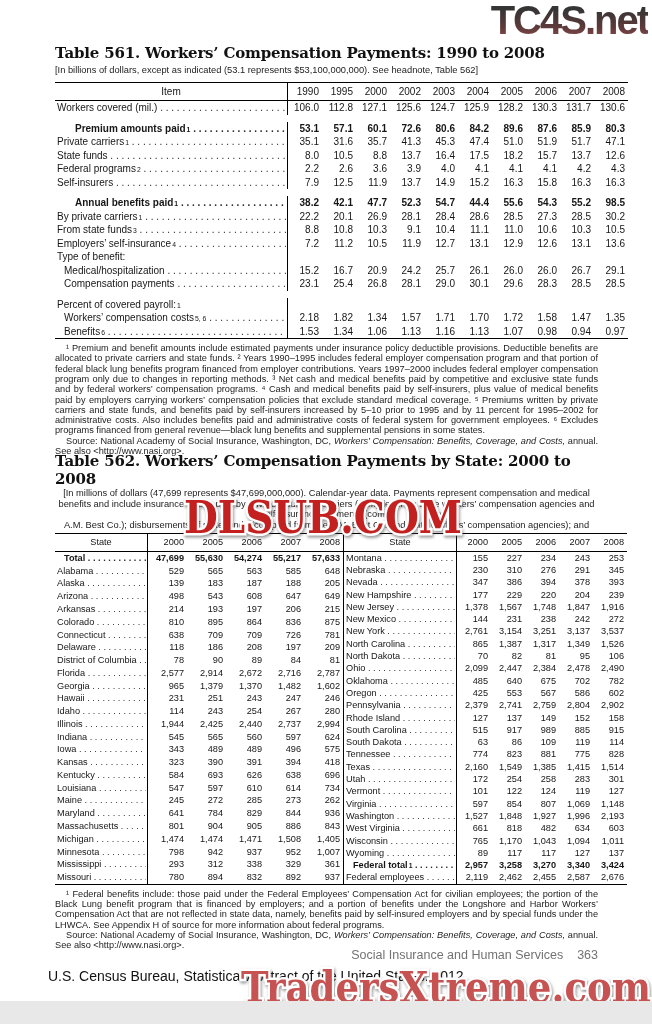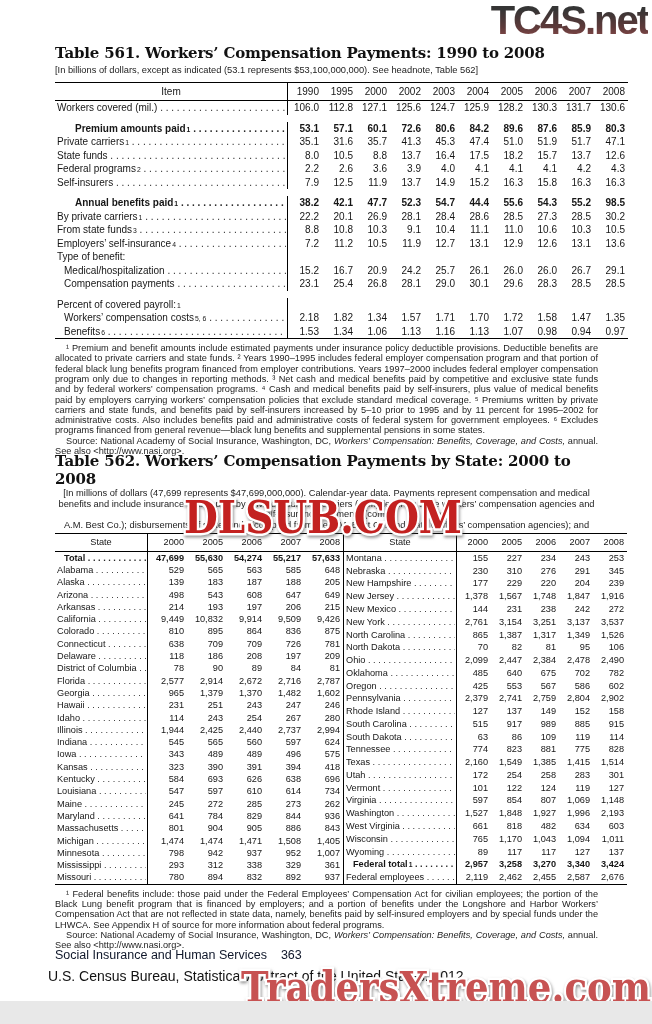--- a/index.html
+++ b/index.html
@@ -47,22 +47,22 @@
   #tbl562R .c-label{width:112px;}
   #tbl562R .c-val{width:31px;}
 
   
   .fn{font-size:9.2px;line-height:10.3px;text-align:justify;margin:4px 0 0 0;
       text-indent:11px;color:#1c1c1c;}
   .fn-src{text-indent:11px;margin-top:0;}
   .it{font-style:italic;}
 
   
-  .footer-right{position:absolute;top:948px;left:55px;width:543px;text-align:left;
-                font-size:12.5px;color:#0f172a;}
+  .footer-right{position:absolute;top:948px;left:55px;width:543px;text-align:right;
+                font-size:12.5px;color:#737373;}
   .footer-right .pg{margin-left:14px;}
   .footer-left{position:absolute;top:968px;left:48px;font-size:14px;color:#121212;}
 
   
   .wm-top{position:absolute;top:-2px;right:4px;font-weight:700;font-size:40px;
           letter-spacing:-2px;font-family:"Liberation Sans",sans-serif;
           background:linear-gradient(180deg,#353535 25%,#5d3a3a 65%,#9a5050 100%);
           -webkit-background-clip:text;background-clip:text;color:transparent;}
   .wm-mid{position:absolute;left:178px;top:488px;width:290px;height:60px;
           filter:drop-shadow(1px 2px 1.5px rgba(70,70,70,0.55));}
@@ -497,33 +497,20 @@
                 </td>
                 <td class="c-val">214</td>
                 <td class="c-val">193</td>
                 <td class="c-val">197</td>
                 <td class="c-val">206</td>
                 <td class="c-val">215</td>
               </tr>
               <tr>
                 <td class="c-label ind0">
                   <span class="lbl-wrap">
-                    <span>California</span>
-                    <span class="dots"></span>
-                  </span>
-                </td>
-                <td class="c-val">9,449</td>
-                <td class="c-val">10,832</td>
-                <td class="c-val">9,914</td>
-                <td class="c-val">9,509</td>
-                <td class="c-val">9,426</td>
-              </tr>
-              <tr>
-                <td class="c-label ind0">
-                  <span class="lbl-wrap">
                     <span>Colorado</span>
                     <span class="dots"></span>
                   </span>
                 </td>
                 <td class="c-val">810</td>
                 <td class="c-val">895</td>
                 <td class="c-val">864</td>
                 <td class="c-val">836</td>
                 <td class="c-val">875</td>
               </tr>
@@ -823,20 +810,33 @@
                 </td>
                 <td class="c-val">230</td>
                 <td class="c-val">310</td>
                 <td class="c-val">276</td>
                 <td class="c-val">291</td>
                 <td class="c-val">345</td>
               </tr>
               <tr>
                 <td class="c-label ind0">
                   <span class="lbl-wrap">
+                    <span>Nevada</span>
+                    <span class="dots"></span>
+                  </span>
+                </td>
+                <td class="c-val">347</td>
+                <td class="c-val">386</td>
+                <td class="c-val">394</td>
+                <td class="c-val">378</td>
+                <td class="c-val">393</td>
+              </tr>
+              <tr>
+                <td class="c-label ind0">
+                  <span class="lbl-wrap">
                     <span>New Hampshire</span>
                     <span class="dots"></span>
                   </span>
                 </td>
                 <td class="c-val">177</td>
                 <td class="c-val">229</td>
                 <td class="c-val">220</td>
                 <td class="c-val">204</td>
                 <td class="c-val">239</td>
               </tr>

